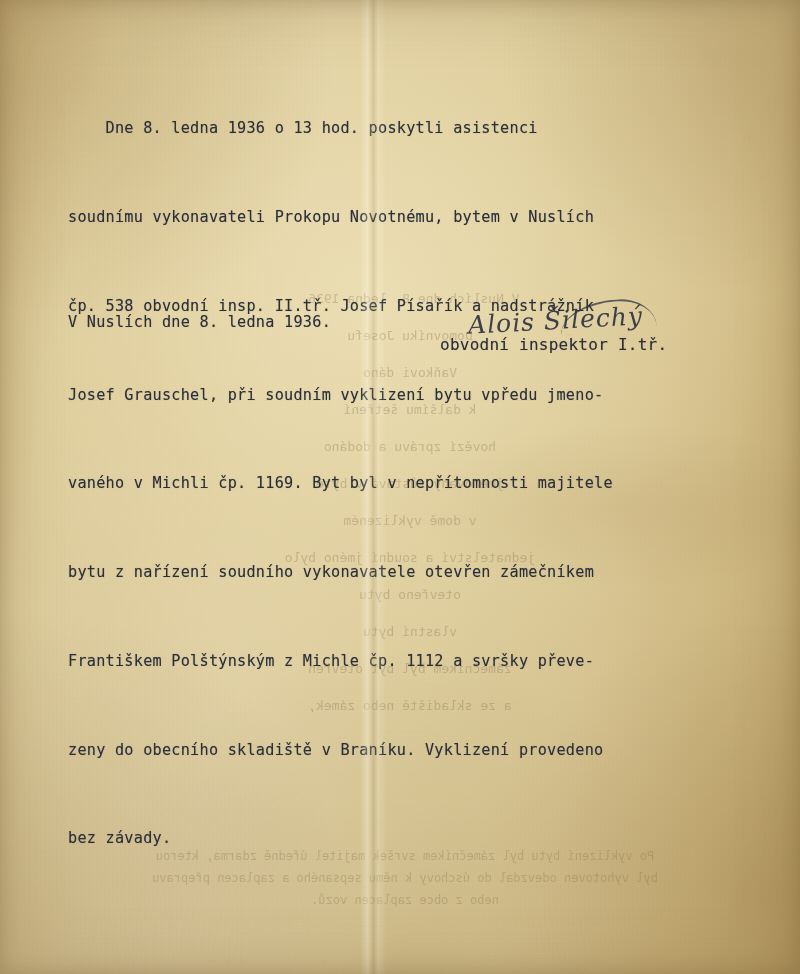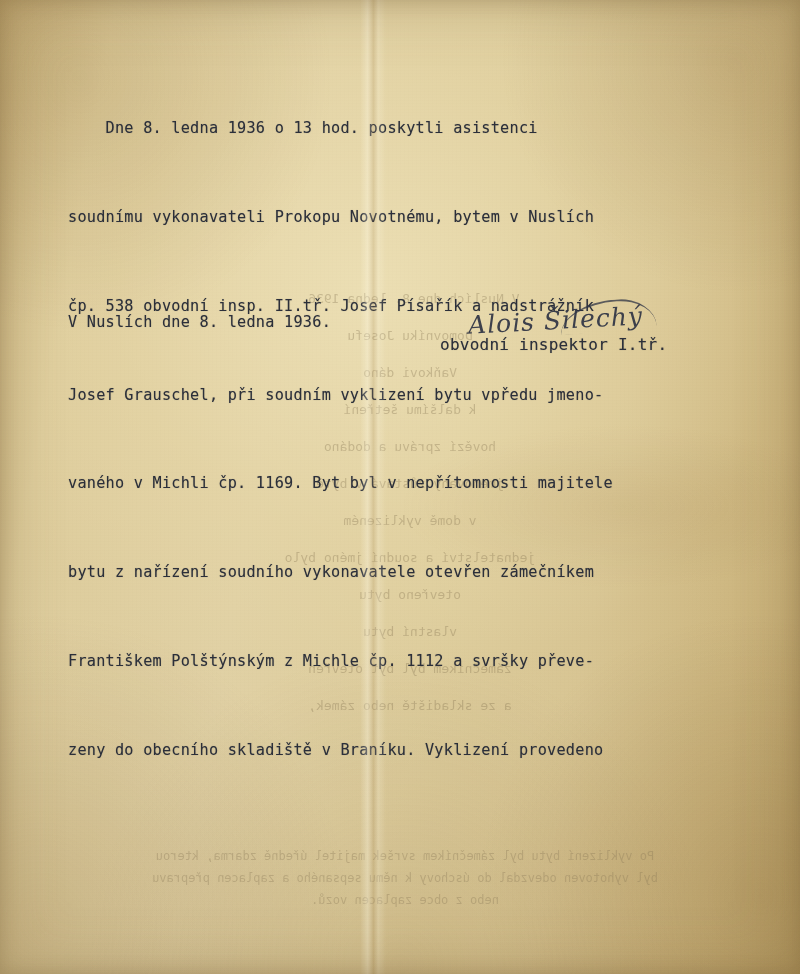--- a/index.html
+++ b/index.html
@@ -183,20 +183,21 @@
 
   <div class="typed">
     <div>    Dne 8. ledna 1936 o 13 hod. poskytli asistenci</div>
     <div>soudnímu vykonavateli Prokopu Novotnému, bytem v Nuslích</div>
     <div>čp. 538 obvodní insp. II.tř. Josef Písařík a nadstrážník</div>
     <div>Josef Grauschel, při soudním vyklizení bytu vpředu jmeno-</div>
     <div>vaného v Michli čp. 1169. Byt byl v nepřítomnosti majitele</div>
     <div>bytu z nařízení soudního vykonavatele otevřen zámečníkem</div>
     <div>Františkem Polštýnským z Michle čp. 1112 a svršky převe-</div>
     <div>zeny do obecního skladiště v Braníku. Vyklizení provedeno</div>
+    <div>bez závady.</div>
   </div>
 
   <div class="closing">V Nuslích dne 8. ledna 1936.</div>
   <div class="signature">Alois Šilechý</div>
   <div class="sig-stroke"></div>
   <div class="rank">obvodní inspektor I.tř.</div>
 
   <div class="fold"></div>
   <div class="grain"></div>
   <div class="edge-shade"></div>

